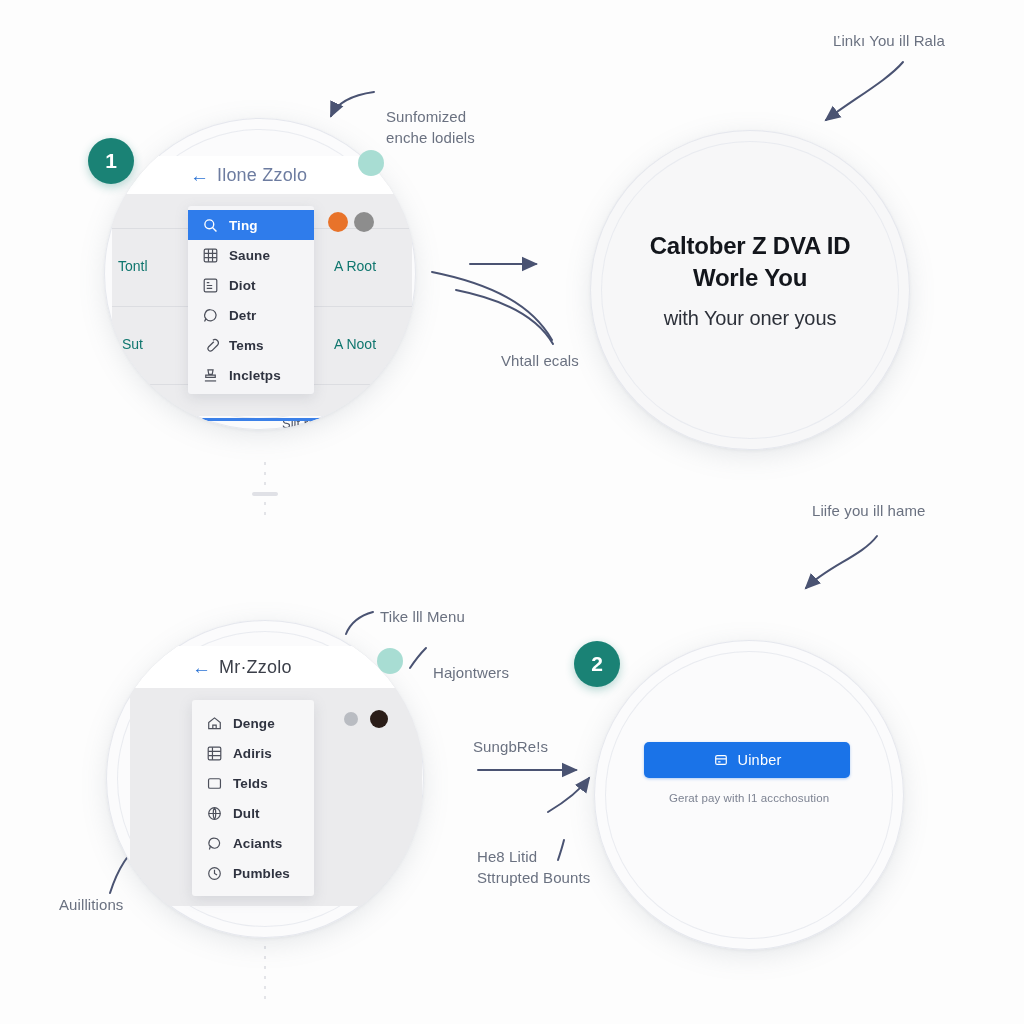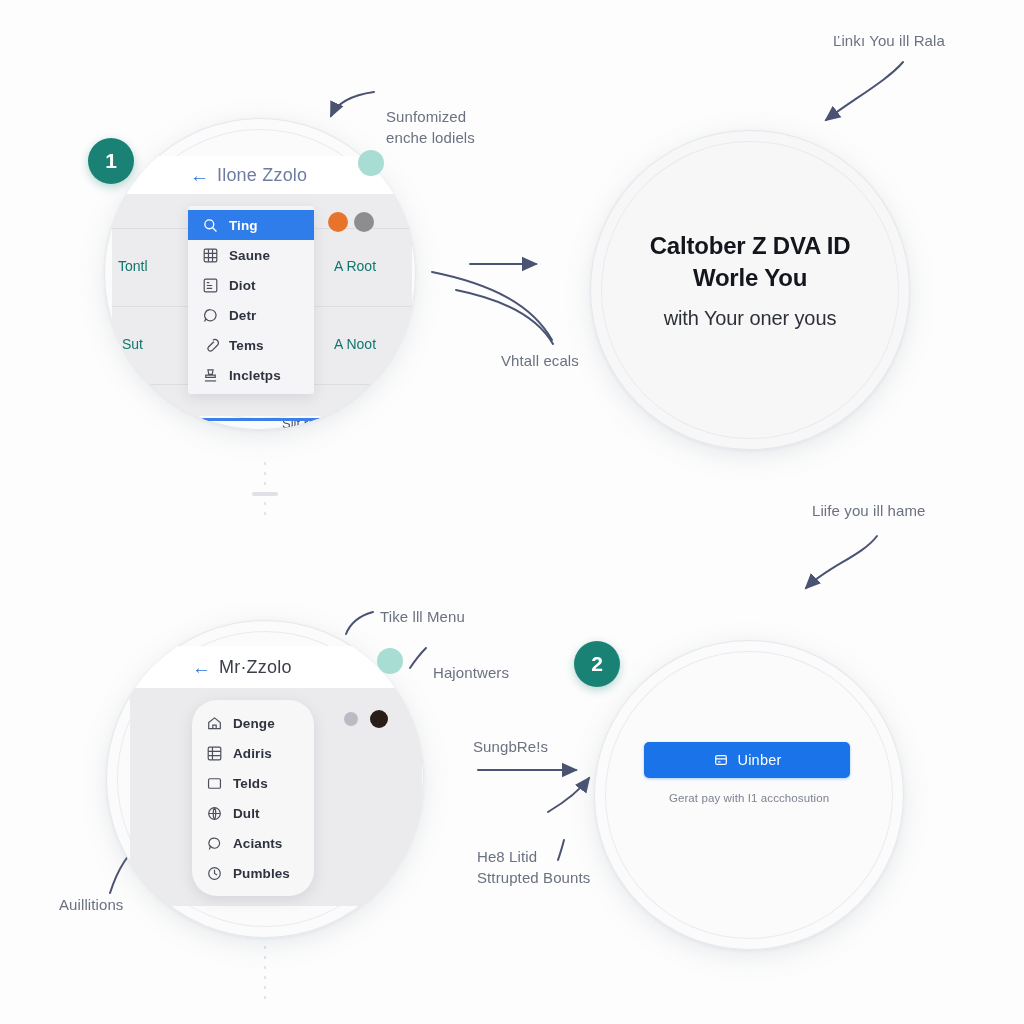--- a/index.html
+++ b/index.html
@@ -272,21 +272,21 @@
       <div class="app" style="left:24px;top:26px;width:292px;height:260px;background:#ebebed;">
 
         <div class="appbar" style="padding-left:62px;height:42px;">
           <span class="back-ico">←</span>
           <span class="appbar-title dark">Mr·Zzolo</span>
         </div>
 
         <div class="dot" style="left:214px;top:66px;width:14px;height:14px;background:#b9bcc2;"></div>
         <div class="dot" style="left:240px;top:64px;width:18px;height:18px;background:#2a1d18;"></div>
 
-        <div class="menu plain" style="left:62px;top:54px;width:122px;padding:8px 0;border-radius:25px;">
+        <div class="menu plain" style="left:62px;top:54px;width:122px;padding:8px 0;">
           <div class="mi">
             <svg class="gi" viewBox="0 0 20 20" fill="none" stroke="currentColor" stroke-width="1.4">
                 <path d="M3.2 8.8 10 3.4l6.8 5.4v7.2H3.2z"></path>
                 <path d="M8 16v-4h4v4"></path>
               </svg>
             <span>Denge</span>
           </div>
           <div class="mi">
             <svg class="gi" viewBox="0 0 20 20" fill="none" stroke="currentColor" stroke-width="1.4">
                 <rect x="2.6" y="2.6" width="14.8" height="14.8" rx="1.6"></rect>

